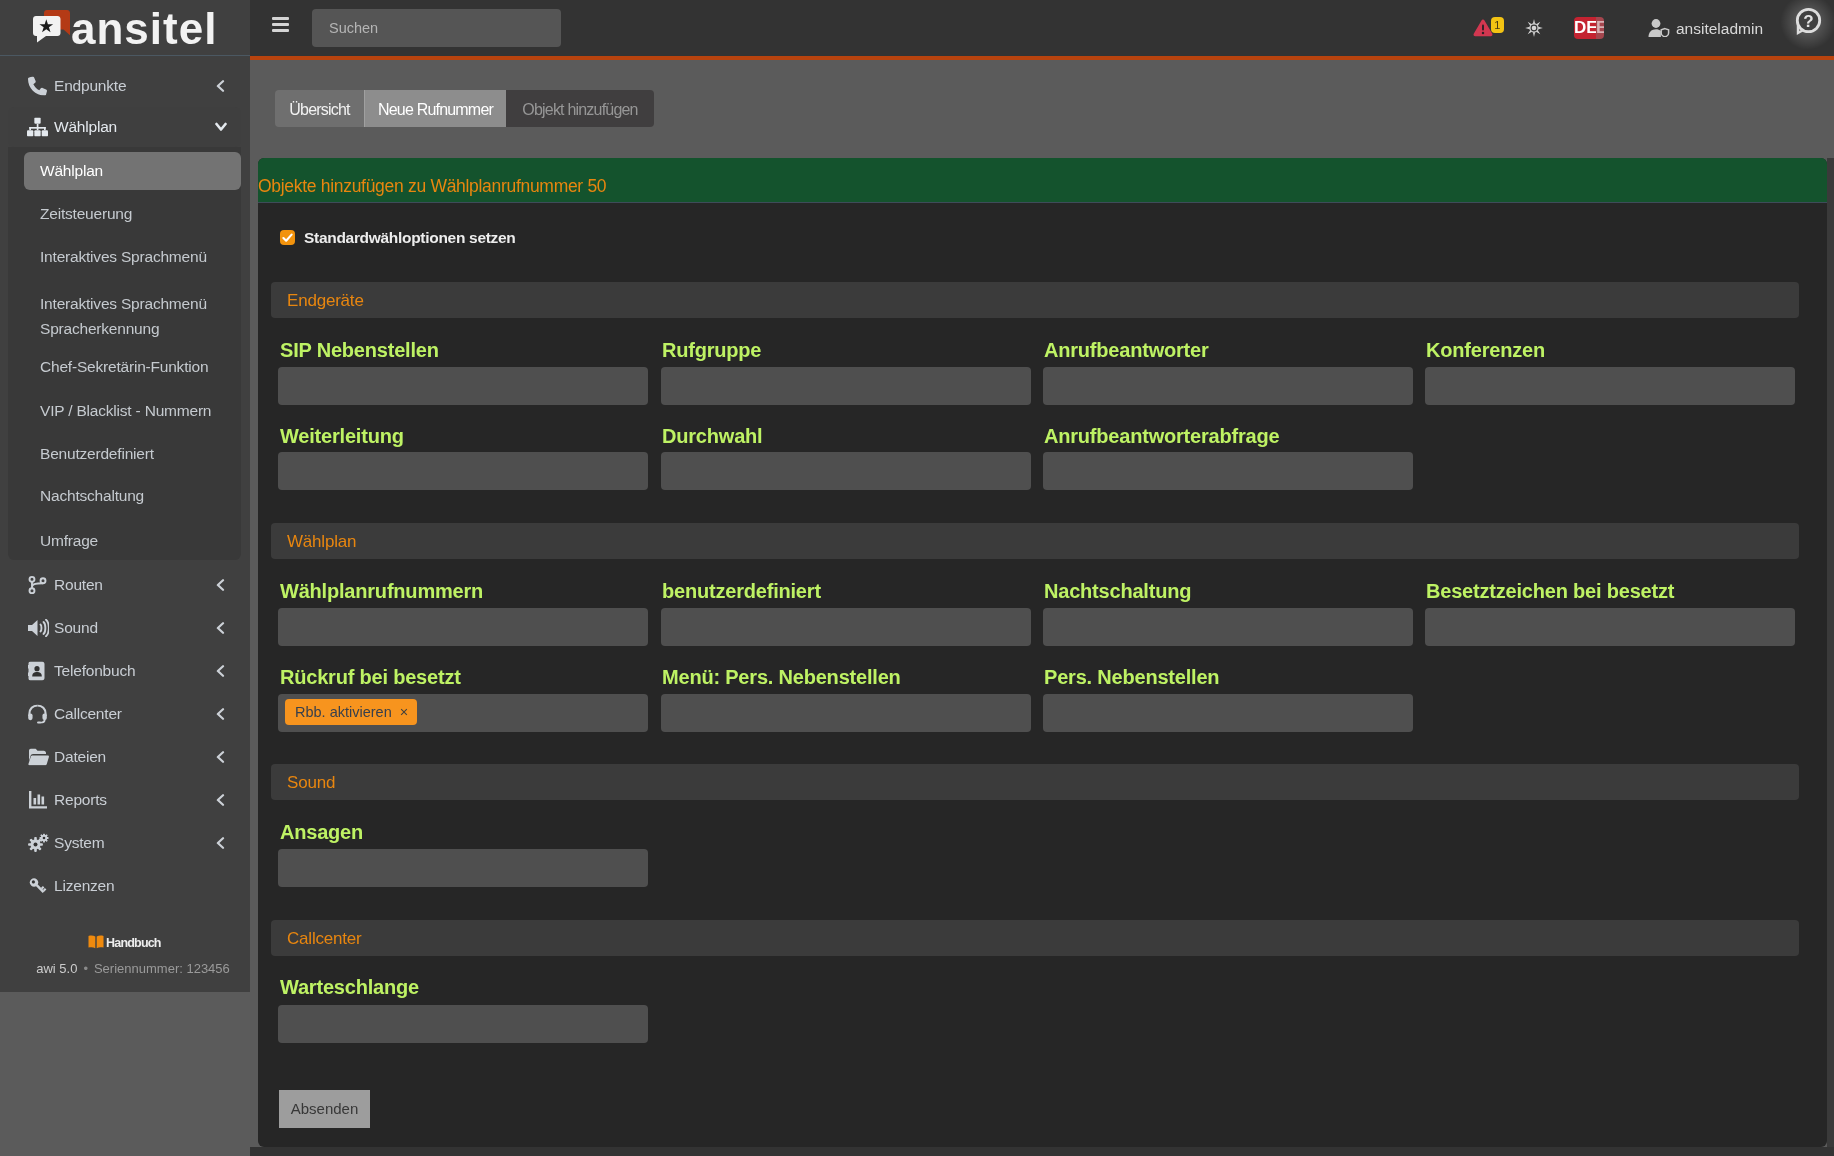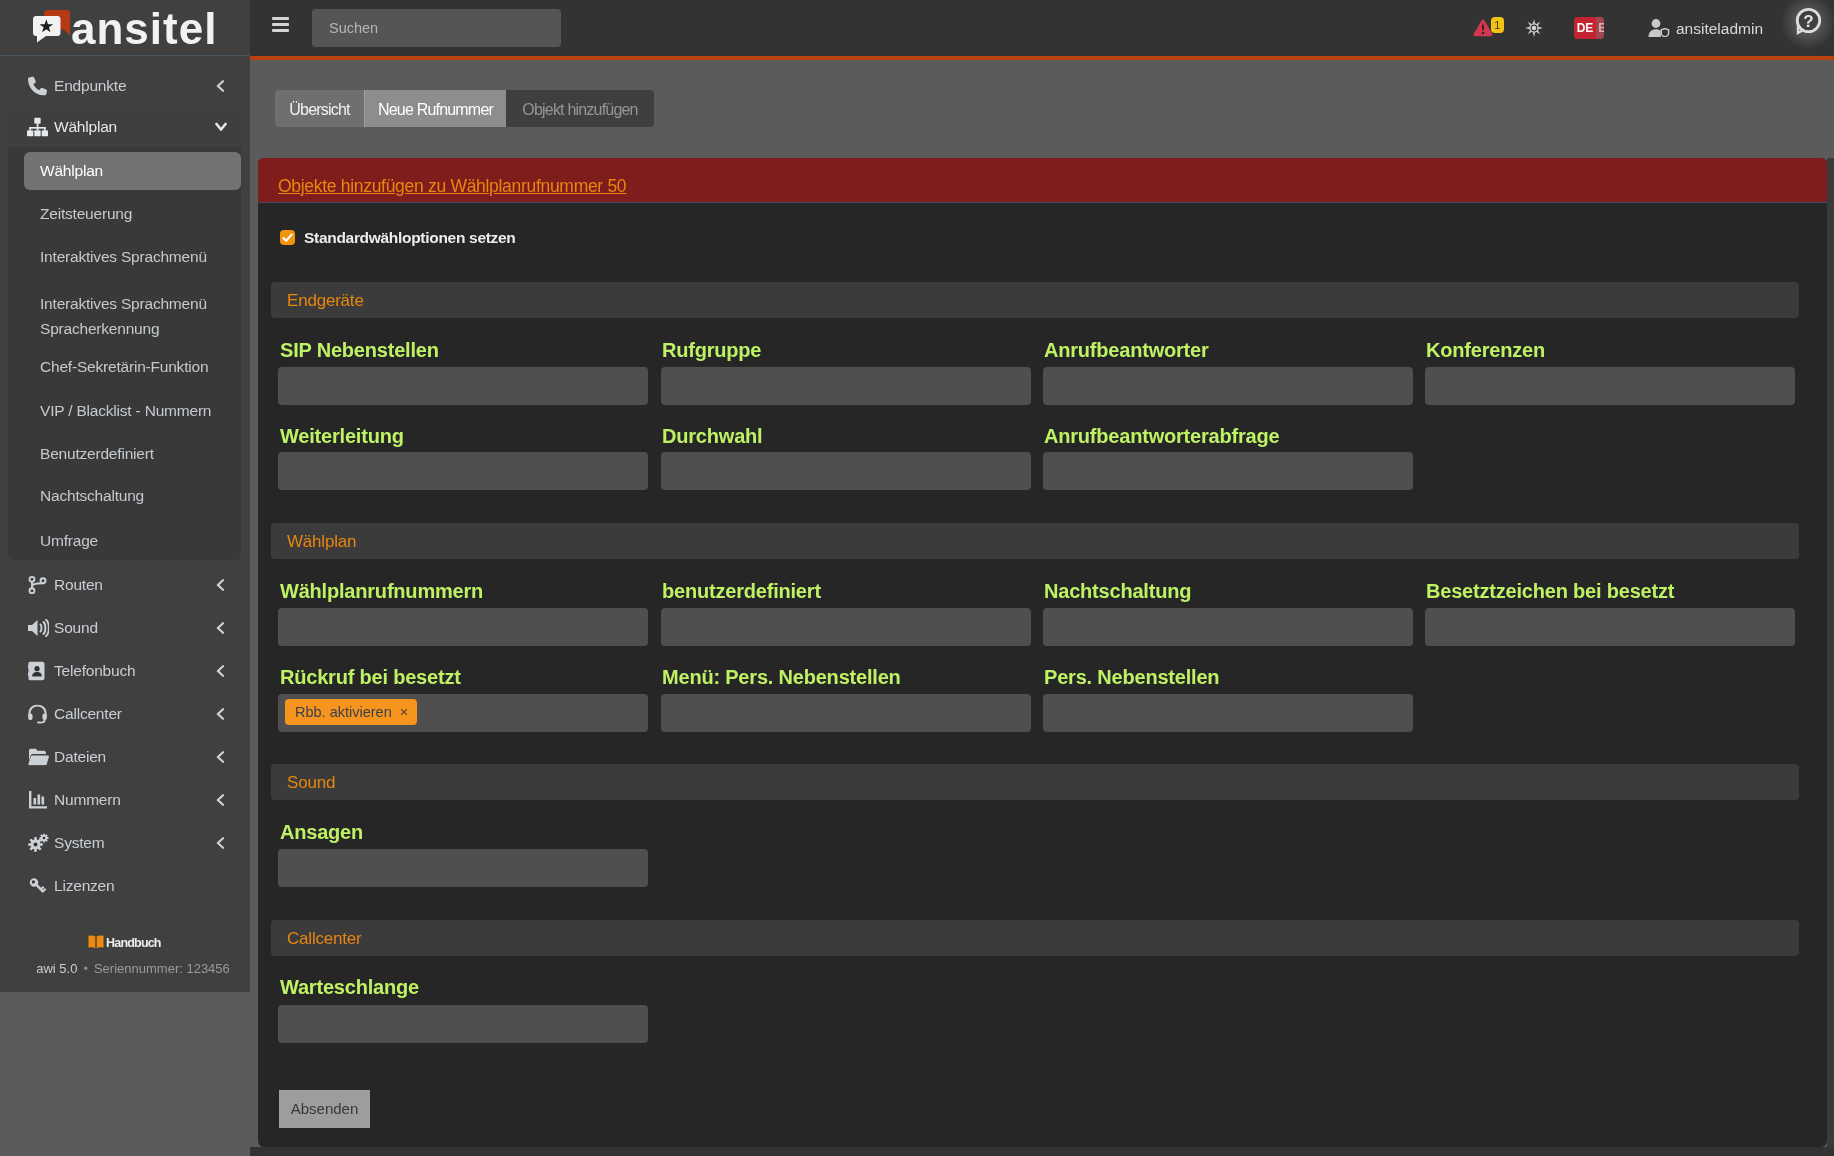--- a/index.html
+++ b/index.html
@@ -34,21 +34,21 @@
     <circle cx="12" cy="16.6" r="1.5" fill="#332028"></circle>
   </svg>
   <div class="abs" style="left:1491px;top:16.5px;width:12.5px;height:16px;background:#f3c313;border-radius:4px;color:#4a3a10;font-size:11px;text-align:center;line-height:16px;">1</div>
 
   <svg class="abs" style="left:1525px;top:19px;" width="18" height="18" viewBox="0 0 18 18">
     <path fill="#d4d4d4" d="M9.00 0.10 L7.86 4.75 L10.14 4.75 Z M15.29 2.71 L11.20 5.19 L12.81 6.80 Z M17.90 9.00 L13.25 7.86 L13.25 10.14 Z M15.29 15.29 L12.81 11.20 L11.20 12.81 Z M9.00 17.90 L10.14 13.25 L7.86 13.25 Z M2.71 15.29 L6.80 12.81 L5.19 11.20 Z M0.10 9.00 L4.75 10.14 L4.75 7.86 Z M2.71 2.71 L5.19 6.80 L6.80 5.19 Z"></path>
     <circle cx="9" cy="9" r="4.1" fill="none" stroke="#d4d4d4" stroke-width="1.3"></circle>
     <circle cx="9" cy="9" r="2.3" fill="#d4d4d4"></circle>
   </svg>
 
-  <div class="abs" style="left:1574px;top:17px;width:30px;height:22px;border-radius:4px;overflow:hidden;font-size:12px;font-weight:bold;">
+  <div class="abs" style="left:1574px;top:17px;width:30px;height:22px;border-radius:4px;overflow:hidden;font-size:17px;font-weight:bold;">
     <div style="position:absolute;left:0;top:0;width:22px;height:22px;background:#c42331;color:#ffffff;text-align:center;line-height:22px;">DE</div>
     <div style="position:absolute;left:22px;top:0;width:21px;height:22px;background:#a4464e;color:#d7b0b4;text-align:center;line-height:22px;">EN</div>
   </div>
 
   <svg class="abs" style="left:1647px;top:19px;" width="24" height="18" viewBox="0 0 24 18">
     <circle cx="9" cy="4.5" r="4.4" fill="#c9c9c9"></circle>
     <path d="M1.5 18 C1.5 13 4.8 10.3 9 10.3 C10.9 10.3 12.6 10.9 13.9 11.9 L13.9 18 Z" fill="#c9c9c9"></path>
     <path d="M17.9 9.6 L21.6 10.9 L21.6 13.9 C21.6 16.1 19.9 17.4 17.9 17.8 C15.9 17.4 14.2 16.1 14.2 13.9 L14.2 10.9 Z" fill="#333333" stroke="#c9c9c9" stroke-width="1.5"></path>
   </svg>
   <div class="abs" style="left:1676px;top:19.5px;font-size:15.5px;color:#d9d9d9;">ansiteladmin</div>
@@ -172,21 +172,21 @@
           <path d="M8.5 1.5 L2.5 7 L8.5 12.5" fill="none" stroke="#ccd1d7" stroke-width="2.6" stroke-linecap="round" stroke-linejoin="round"></path>
         </svg>
     </div>
     <div class="mitem" style="top:778px;">
       <svg class="ic" style="width:19px;height:18px;" viewBox="0 0 19 18">
         <path d="M1 0 L3.4 0 L3.4 15.2 L19 15.2 L19 17.6 L1 17.6 Z" fill="#ccd1d7"></path>
         <rect x="5.5" y="7" width="2.6" height="6.5" fill="#ccd1d7"></rect>
         <rect x="9.5" y="3.5" width="2.6" height="10" fill="#ccd1d7"></rect>
         <rect x="13.5" y="5.5" width="2.6" height="8" fill="#ccd1d7"></rect>
       </svg>
-      <span class="txt">Nummern</span>
+      <span class="txt">Reports</span>
       <svg class="chev" viewBox="0 0 10 14">
           <path d="M8.5 1.5 L2.5 7 L8.5 12.5" fill="none" stroke="#ccd1d7" stroke-width="2.6" stroke-linecap="round" stroke-linejoin="round"></path>
         </svg>
     </div>
     <div class="mitem" style="top:821px;">
       <svg class="ic" style="width:21px;height:19px;" viewBox="0 0 21 19">
         <g fill="#ccd1d7">
           <circle cx="7.5" cy="11" r="5"></circle>
           <g>
             <rect x="6.2" y="3.6" width="2.6" height="3.4" rx="0.8"></rect>
@@ -247,21 +247,21 @@
   <div class="abs" style="left:250px;top:1147px;width:1584px;height:9px;background:#333333;"></div>
 
   <div class="abs" style="left:275px;top:90px;width:379px;height:37px;border-radius:4px;overflow:hidden;font-size:16px;letter-spacing:-0.8px;">
     <div style="position:absolute;left:0;top:0;width:89px;height:37px;background:#6f6f6f;color:#f2f2f2;text-align:center;line-height:40px;">Übersicht</div>
     <div style="position:absolute;left:89px;top:0;width:142px;height:37px;background:#8d8d8d;color:#ffffff;text-align:center;line-height:40px;border-left:1px solid #a0a0a0;">Neue Rufnummer</div>
     <div style="position:absolute;left:231px;top:0;width:148px;height:37px;background:#403e3f;color:#969696;text-align:center;line-height:40px;">Objekt hinzufügen</div>
   </div>
   <div class="abs" style="left:275px;top:90px;width:379px;height:37px;"></div>
 
   <div class="abs" style="left:258px;top:158px;width:1569px;height:989px;background:#262626;border-radius:6px;">
-    <div style="position:absolute;left:0;top:0;width:1569px;height:45px;background:#7f1d1d;border-bottom:1px solid #3e4c59;border-radius:6px 6px 0 0;color:#e8860f;font-size:17.5px;letter-spacing:-0.3px;line-height:45px;padding-left:20px;padding-top:6px;text-decoration:underline;">Objekte hinzufügen zu Wählplanrufnummer 50</div>
+    <div style="position:absolute;left:0;top:0;width:1569px;height:45px;background:#14532d;border-bottom:1px solid #3e4c59;border-radius:6px 6px 0 0;color:#e8860f;font-size:17.5px;letter-spacing:-0.3px;line-height:45px;padding-top:6px;">Objekte hinzufügen zu Wählplanrufnummer 50</div>
   </div>
 
   <div class="abs" style="left:279.5px;top:230px;width:15px;height:15px;background:#f2930d;border-radius:4px;"></div>
   <svg class="abs" style="left:281.5px;top:232.5px;" width="11" height="10" viewBox="0 0 12 11">
       <path d="M1.5 5.5 L4.5 8.5 L10.5 1.8" fill="none" stroke="#ffffff" stroke-width="2.3" stroke-linecap="round" stroke-linejoin="round"></path>
     </svg>
   <div class="lbl" style="left:304px;top:228.5px;font-size:15.5px;letter-spacing:-0.3px;color:#ededed;">Standardwähloptionen setzen</div>
 
   <div class="bar" style="top:282px;">Endgeräte</div>
   <div class="lbl" style="left:280px;top:339px;">SIP Nebenstellen</div>

